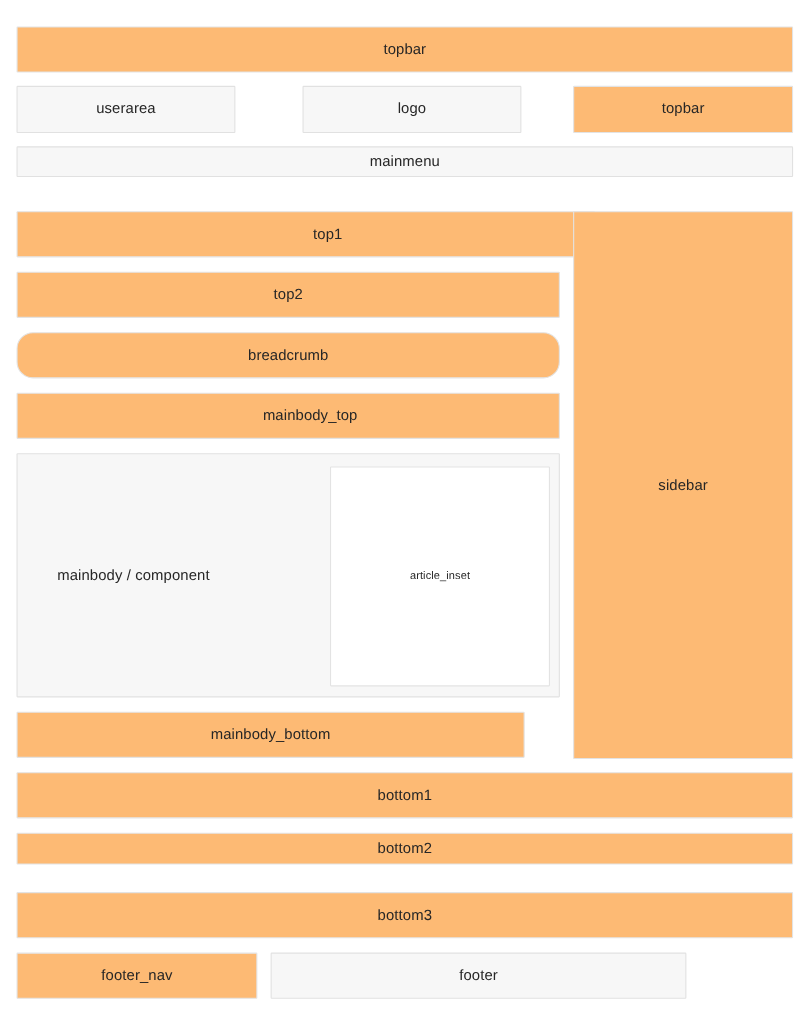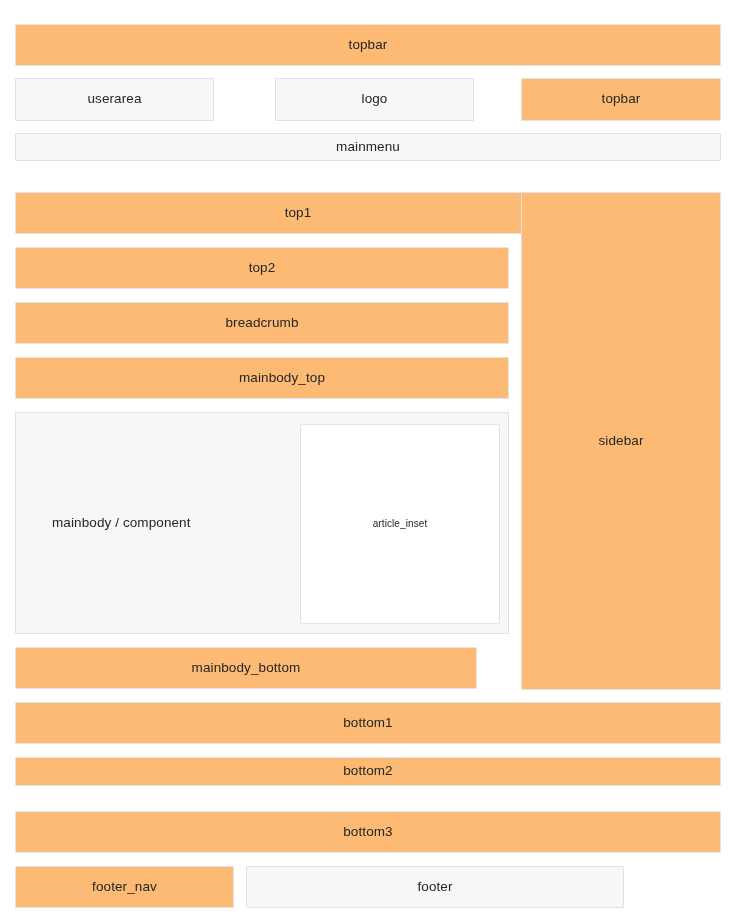--- a/index.html
+++ b/index.html
@@ -85,21 +85,21 @@
   </div>
 
   <div class="pos" style="left:15px; top:192px; width:526px; height:42px;padding-left:40px;">
     <span class="lbl">top1</span>
   </div>
 
   <div class="pos" style="left:15px; top:247px; width:494px; height:42px;">
     <span class="lbl">top2</span>
   </div>
 
-  <div class="pos" style="left:15px; top:302px; width:494px; height:42px;">
+  <div class="pos" style="left:15px; top:302px; width:494px; height:42px;border-radius:15px;">
     <span class="lbl">breadcrumb</span>
   </div>
 
   <div class="pos" style="left:15px; top:357px; width:494px; height:42px;padding-left:40px;">
     <span class="lbl">mainbody_top</span>
   </div>
 
   <div class="pos shaded mainbody" style="left:15px; top:412px; width:494px; height:222px;">
     <span class="lbl">mainbody  / component</span>
     <div class="inset" style="left:284px; top:11px; width:200px; height:200px;">

